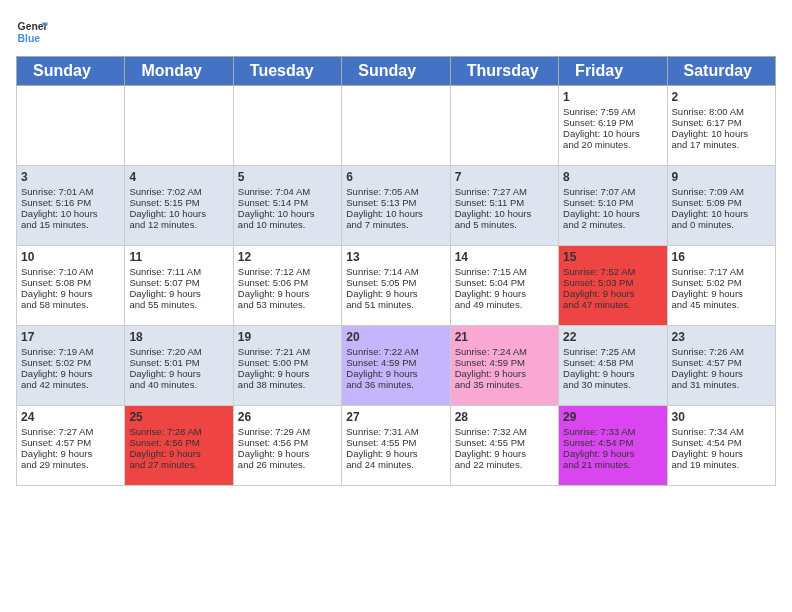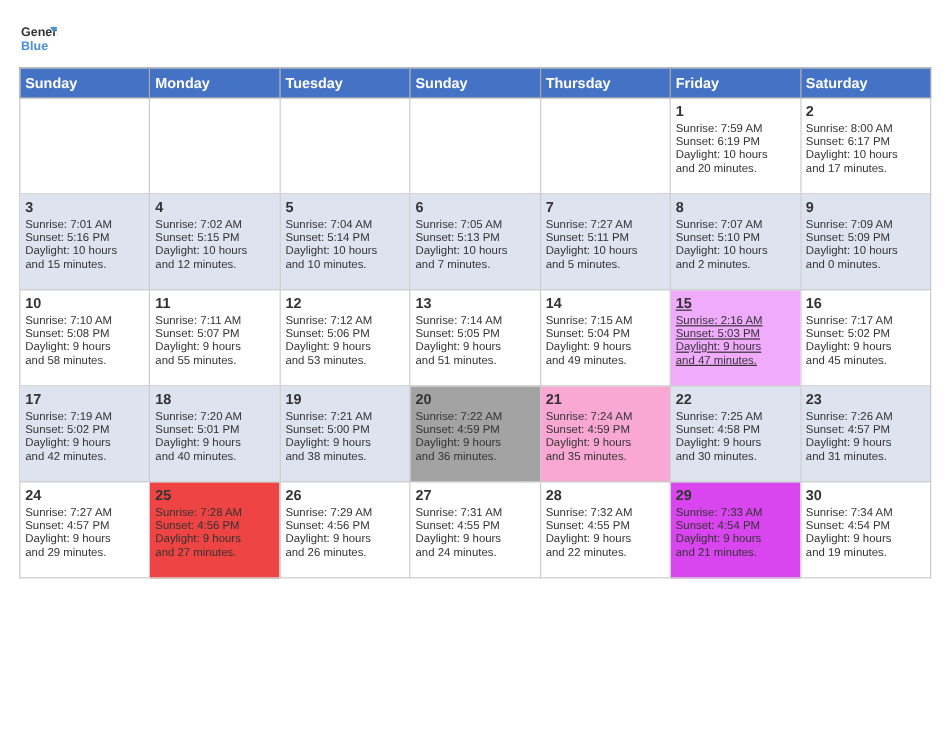--- a/index.html
+++ b/index.html
@@ -38,23 +38,23 @@
       color: #555;
     }
     .calendar {
       width: 100%;
       border-collapse: collapse;
       table-layout: fixed;
     }
     .calendar th {
       background-color: #4472c4;
       color: #fff;
-      font-size: 12px;
+      font-size: 16px;
       font-weight: bold;
-      padding: 5px 4px;
+      padding: 5px 16px;
       text-align: left;
       border: 1px solid #aaa;
     }
     .calendar td {
       vertical-align: top;
       padding: 4px 4px;
       font-size: 9.5px;
       color: #333;
       border: 1px solid #ccc;
       height: 80px;
@@ -207,23 +207,23 @@
           <div>Daylight: 9 hours</div>
           <div>and 51 minutes.</div>
         </td>
         <td style="background: rgb(255, 255, 255);">
           <span class="day-num">14</span>
           <div>Sunrise: 7:15 AM</div>
           <div>Sunset: 5:04 PM</div>
           <div>Daylight: 9 hours</div>
           <div>and 49 minutes.</div>
         </td>
-        <td style="background: #f0abfc; text-decoration: underline;">
+        <td style="background: #ef4444;">
           <span class="day-num">15</span>
-          <div>Sunrise: 2:16 AM</div>
+          <div>Sunrise: 7:52 AM</div>
           <div>Sunset: 5:03 PM</div>
           <div>Daylight: 9 hours</div>
           <div>and 47 minutes.</div>
         </td>
         <td style="background: rgb(255, 255, 255);">
           <span class="day-num">16</span>
           <div>Sunrise: 7:17 AM</div>
           <div>Sunset: 5:02 PM</div>
           <div>Daylight: 9 hours</div>
           <div>and 45 minutes.</div>
@@ -244,21 +244,21 @@
           <div>Daylight: 9 hours</div>
           <div>and 40 minutes.</div>
         </td>
         <td style="background: rgb(221, 228, 240);">
           <span class="day-num">19</span>
           <div>Sunrise: 7:21 AM</div>
           <div>Sunset: 5:00 PM</div>
           <div>Daylight: 9 hours</div>
           <div>and 38 minutes.</div>
         </td>
-        <td style="background: #a3a3a3;">
+        <td style="background: #c4b5fd;">
           <span class="day-num">20</span>
           <div>Sunrise: 7:22 AM</div>
           <div>Sunset: 4:59 PM</div>
           <div>Daylight: 9 hours</div>
           <div>and 36 minutes.</div>
         </td>
         <td style="background: #f9a8d4;">
           <span class="day-num">21</span>
           <div>Sunrise: 7:24 AM</div>
           <div>Sunset: 4:59 PM</div>

